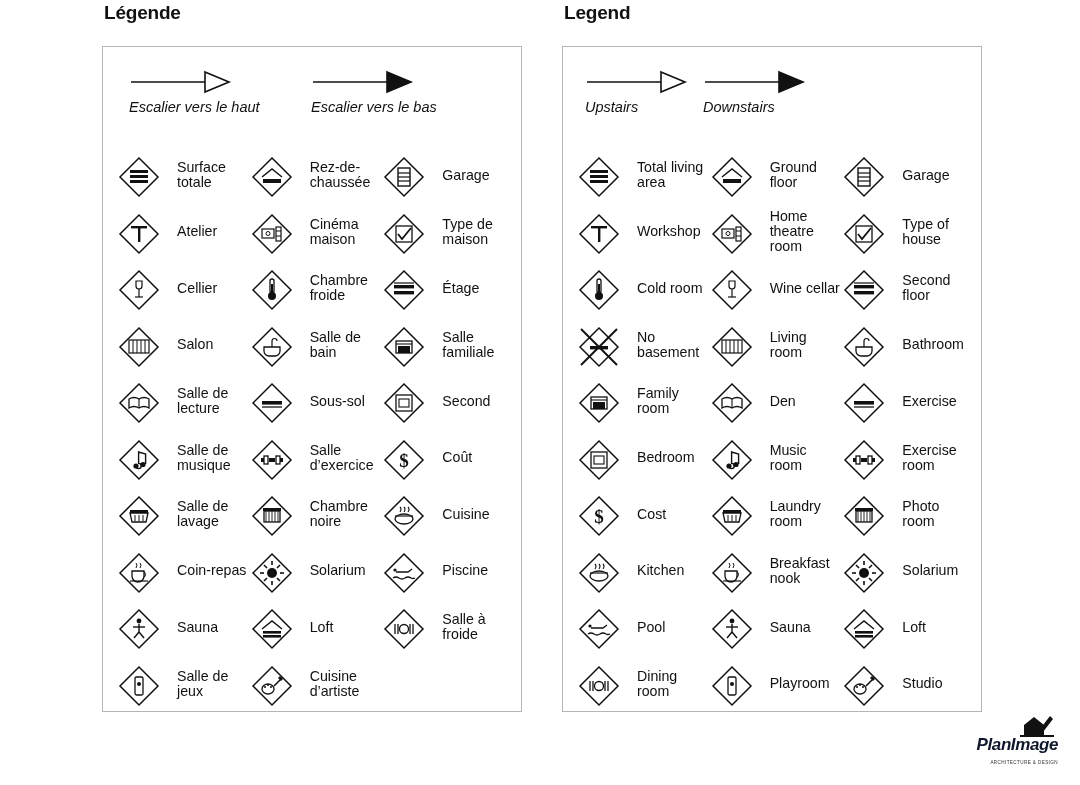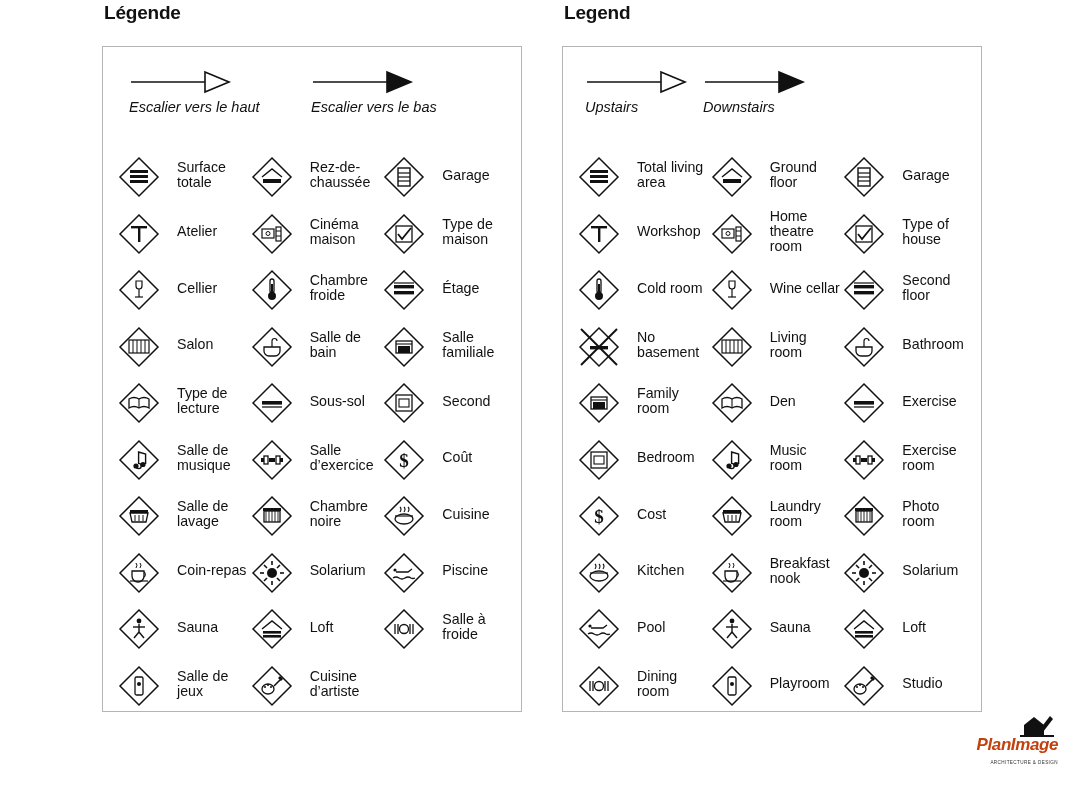--- a/index.html
+++ b/index.html
@@ -102,21 +102,21 @@
     width: 112px;
     height: 56px;
   }
   .logo-text {
     position: absolute;
     right: 10px;
     bottom: 18px;
     font-size: 17px;
     font-weight: bold;
     font-style: italic;
-    color: #c2410c;
+    color: #0f172a;
     letter-spacing: -0.4px;
   }
   .logo-sub {
     position: absolute;
     right: 10px;
     bottom: 8px;
     font-size: 4.6px;
     letter-spacing: 0.4px;
     color: #333;
   }
@@ -295,21 +295,21 @@
           <span class="lbl">Salle familiale</span>
         </div>
         <div class="cell">
           <span class="sym">
             <svg width="44" height="44" viewBox="0 0 44 44">
               <polygon points="22,3 41,22 22,41 3,22" fill="#fff" stroke="#111" stroke-width="1.5"></polygon>
               <path d="M12 18 q5 -3 10 0 q5 -3 10 0 v9 q-5 -3 -10 0 q-5 -3 -10 0 z" fill="none" stroke="#111" stroke-width="1.3"></path>
               <line x1="22" y1="18" x2="22" y2="27" stroke="#111" stroke-width="1.1"></line>
             </svg>
           </span>
-          <span class="lbl">Type de lecture</span>
+          <span class="lbl">Salle de lecture</span>
         </div>
         <div class="cell">
           <span class="sym">
             <svg width="44" height="44" viewBox="0 0 44 44">
               <polygon points="22,3 41,22 22,41 3,22" fill="#fff" stroke="#111" stroke-width="1.5"></polygon>
               <rect x="12" y="20" width="20" height="3.6" fill="#111"></rect>
               <line x1="12" y1="26" x2="32" y2="26" stroke="#111" stroke-width="1.3"></line>
             </svg>
           </span>
           <span class="lbl">Sous-sol</span>

